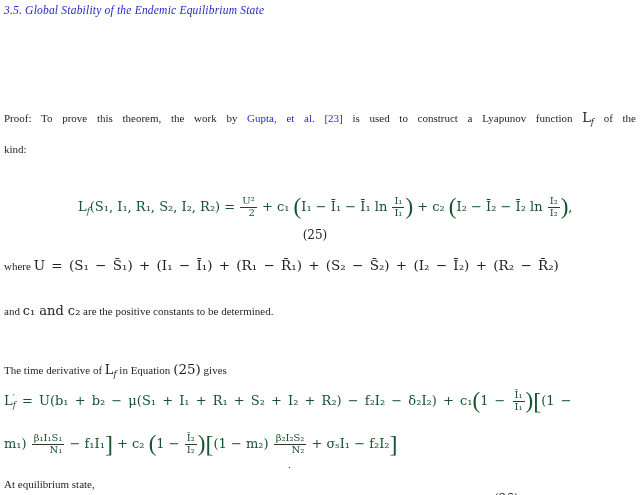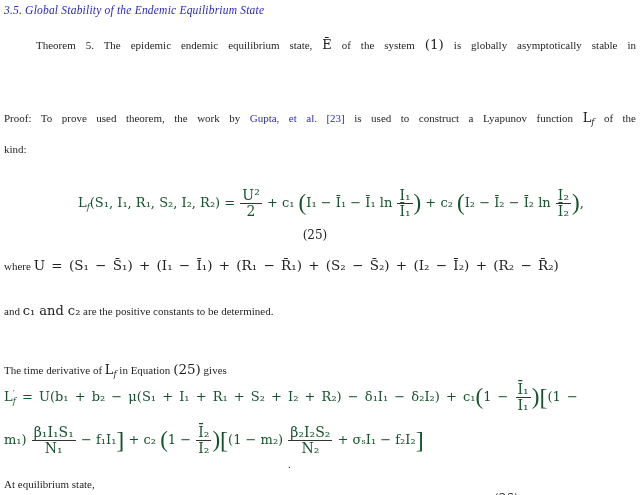--- a/index.html
+++ b/index.html
@@ -13,46 +13,43 @@
     font-size:11.5px;font-style:italic;color:#2727c4;
     font-family:"Liberation Serif",serif;letter-spacing:.2px;
   }
   .link{color:#2a2ac8;cursor:pointer;}
   .m{font-family:"DejaVu Serif",serif;font-size:13px;color:#222;}
   .ref{font-family:"DejaVu Serif",serif;font-size:13.5px;}
   .just{text-align:justify;text-align-last:justify;}
   .indent{text-indent:32px;}
   .eq{font-family:"DejaVu Serif",serif;font-size:13px;line-height:1.1;white-space:nowrap;color:#14532d;}
   .eq .sb, .sb{font-size:8.5px;vertical-align:-3px;line-height:0;font-style:italic;}
-  .frac{display:inline-block;vertical-align:middle;text-align:center;line-height:1.05;font-size:14px;margin:8px 1px;}
+  .frac{display:inline-block;vertical-align:middle;text-align:right;line-height:1.05;font-size:10px;margin:16px 1px;}
   .frac .num{display:block;padding:0 2px;}
   .frac .den{display:block;border-top:1px solid #333;padding:0 2px;}
   .bp{font-size:23px;font-weight:300;vertical-align:middle;font-family:"Liberation Serif",serif;line-height:0;}
   .bk{font-size:24px;font-weight:400;vertical-align:middle;font-family:"Liberation Serif",serif;line-height:0;}
   .primestack{display:inline-block;vertical-align:-3px;line-height:0;}
   .primestack .pr{display:block;font-size:9px;line-height:7px;font-style:normal;}
   .primestack .sf{display:block;font-size:8.5px;line-height:7px;font-style:italic;}
   .center{text-align:center;}
   .eqnum{font-family:"DejaVu Serif",serif;font-size:12px;color:#222;}
   .ws{word-spacing:2px;}
 </style>
 </head>
 <body>
 
 <div class="page">
 
   <div class="abs heading" style="top:4px;left:4px;">3.5. Global Stability of the Endemic Equilibrium State</div>
 
-  <div class="abs body just indent" style="top:36px;left:4px;width:632px;">
-    <span class="body">Theorem 5. The epidemic endemic equilibrium state, </span><span class="m">Ē</span><span class="body"> of the system </span><span class="ref">(1)</span><span class="body"> is globally asymptotically stable in</span>
-  </div>
 
 
   <div class="abs body just" style="top:110px;left:4px;width:632px;">
-    <span class="body">Proof: To prove used theorem, the work by </span><span class="body link">Gupta, et al. [23]</span><span class="body"> is used to construct a Lyapunov function </span><span class="m"><span>L</span><span class="sb">f</span></span><span class="body"> of the</span>
+    <span class="body">Proof: To prove this theorem, the work by </span><span class="body link">Gupta, et al. [23]</span><span class="body"> is used to construct a Lyapunov function </span><span class="m"><span>L</span><span class="sb">f</span></span><span class="body"> of the</span>
   </div>
 
   <div class="abs body" style="top:143px;left:4px;">kind:</div>
 
   <div class="abs eq" style="top:180px;left:78px;">
     <span><span>L</span><span class="sb">f</span><span>(S₁, I₁, R₁, S₂, I₂, R₂) = </span></span><span class="frac"><span class="num">U²</span><span class="den">2</span></span><span> + c₁ </span><span class="bp">(</span><span>I₁ − Ī₁ − Ī₁ ln </span><span class="frac"><span class="num">I₁</span><span class="den">Ī₁</span></span><span class="bp">)</span><span> + c₂ </span><span class="bp">(</span><span>I₂ − Ī₂ − Ī₂ ln </span><span class="frac"><span class="num">I₂</span><span class="den">Ī₂</span></span><span class="bp">)</span><span>,</span>
   </div>
 
   <div class="abs eqnum center" style="top:228px;left:0;width:630px;">(25)</div>
 
@@ -62,21 +59,21 @@
 
   <div class="abs" style="top:301px;left:4px;">
     <span class="body">and </span><span class="m">c₁</span><span class="m"> and </span><span class="m">c₂</span><span class="body"> are the positive constants to be determined.</span>
   </div>
 
   <div class="abs" style="top:344px;left:4px;margin-top:16px;">
     <span class="body">The time derivative of </span><span class="m"><span>L</span><span class="sb">f</span></span><span class="body"> in Equation </span><span class="ref">(25)</span><span class="body"> gives</span>
   </div>
 
   <div class="abs eq ws" style="top:374px;left:4px;">
-    <span><span>L</span><span class="primestack"><span class="pr">′</span><span class="sf">f</span></span></span><span> = U(b₁ + b₂ − μ(S₁ + I₁ + R₁ + S₂ + I₂ + R₂) − δ₁I₁ − δ₂I₂) + c₁</span><span class="bp">(</span><span>1 − </span><span class="frac"><span class="num">Ī₁</span><span class="den">I₁</span></span><span class="bp">)</span><span class="bk">[</span><span>(1 −</span>
+    <span><span>L</span><span class="primestack"><span class="pr">′</span><span class="sf">f</span></span></span><span> = U(b₁ + b₂ − μ(S₁ + I₁ + R₁ + S₂ + I₂ + R₂) − f₂I₂ − δ₂I₂) + c₁</span><span class="bp">(</span><span>1 − </span><span class="frac"><span class="num">Ī₁</span><span class="den">I₁</span></span><span class="bp">)</span><span class="bk">[</span><span>(1 −</span>
   </div>
 
   <div class="abs eq" style="top:417px;left:4px;">
     <span>m₁) </span><span class="frac"><span class="num">β₁I₁S₁</span><span class="den">N₁</span></span><span> − f₁I₁</span><span class="bk">]</span><span> + c₂ </span><span class="bp">(</span><span>1 − </span><span class="frac"><span class="num">Ī₂</span><span class="den">I₂</span></span><span class="bp">)</span><span class="bk">[</span><span>(1 − m₂) </span><span class="frac"><span class="num">β₂I₂S₂</span><span class="den">N₂</span></span><span> + σₛI₁ −  f₂I₂</span><span class="bk">]</span>
   </div>
 
   <div class="abs body" style="top:458px;left:288px;">.</div>
 
   <div class="abs eqnum" style="top:456px;left:494px;margin-top:36px;">(26)</div>
 

